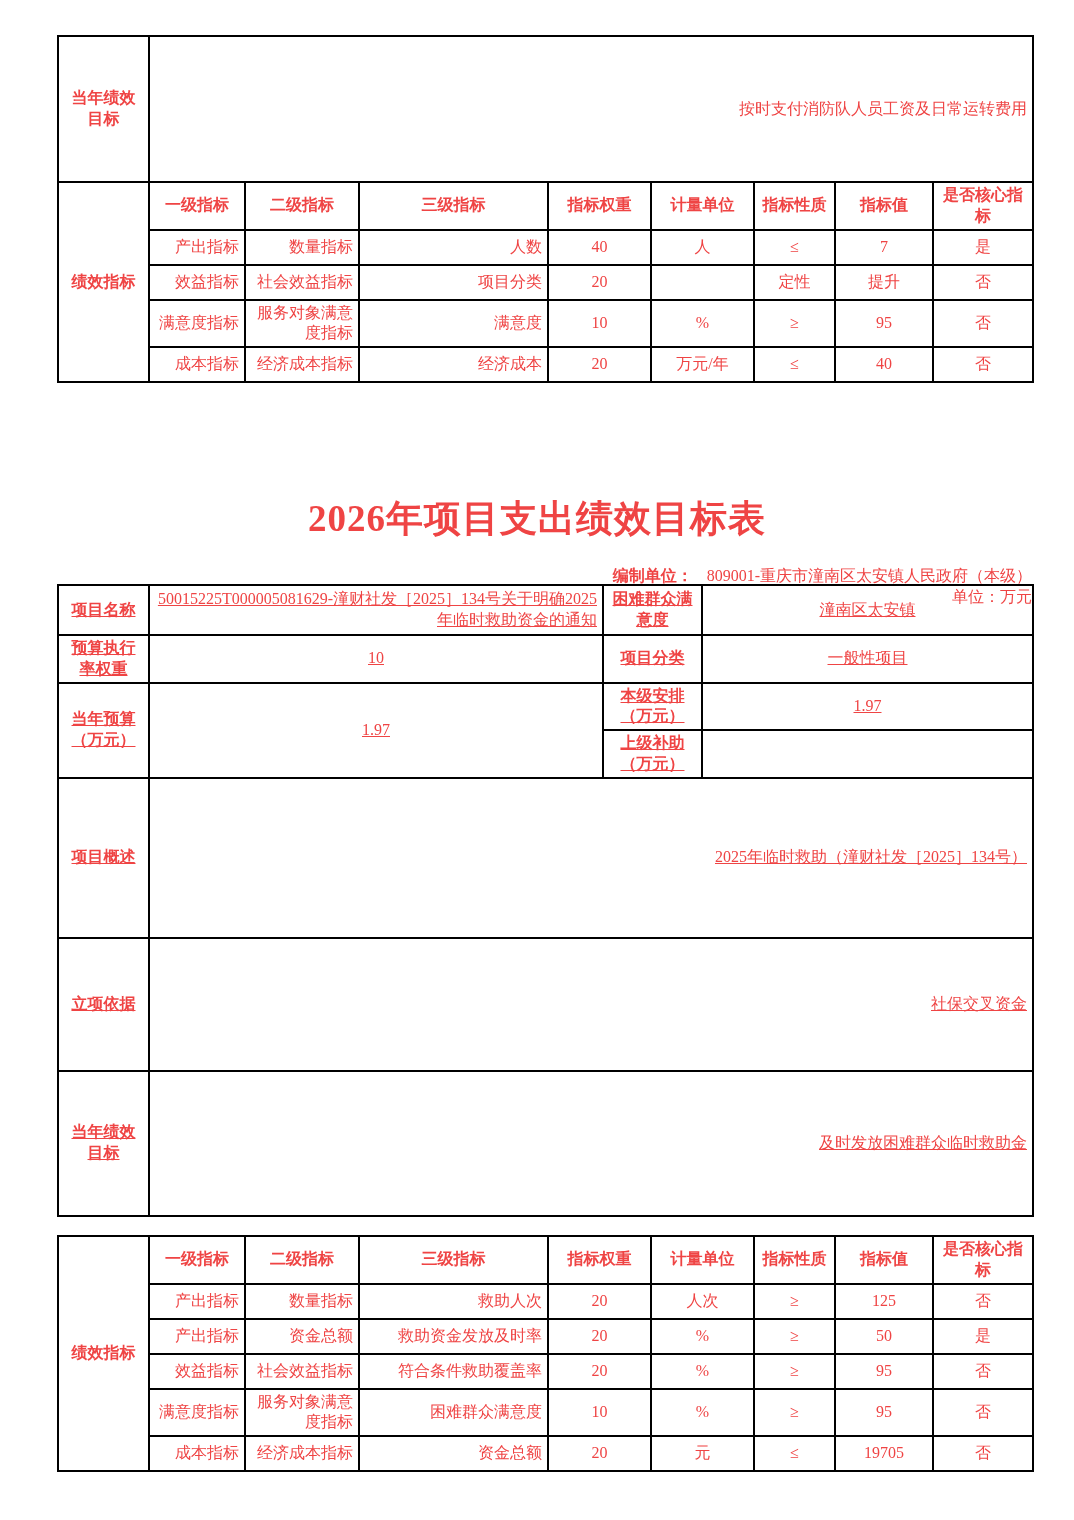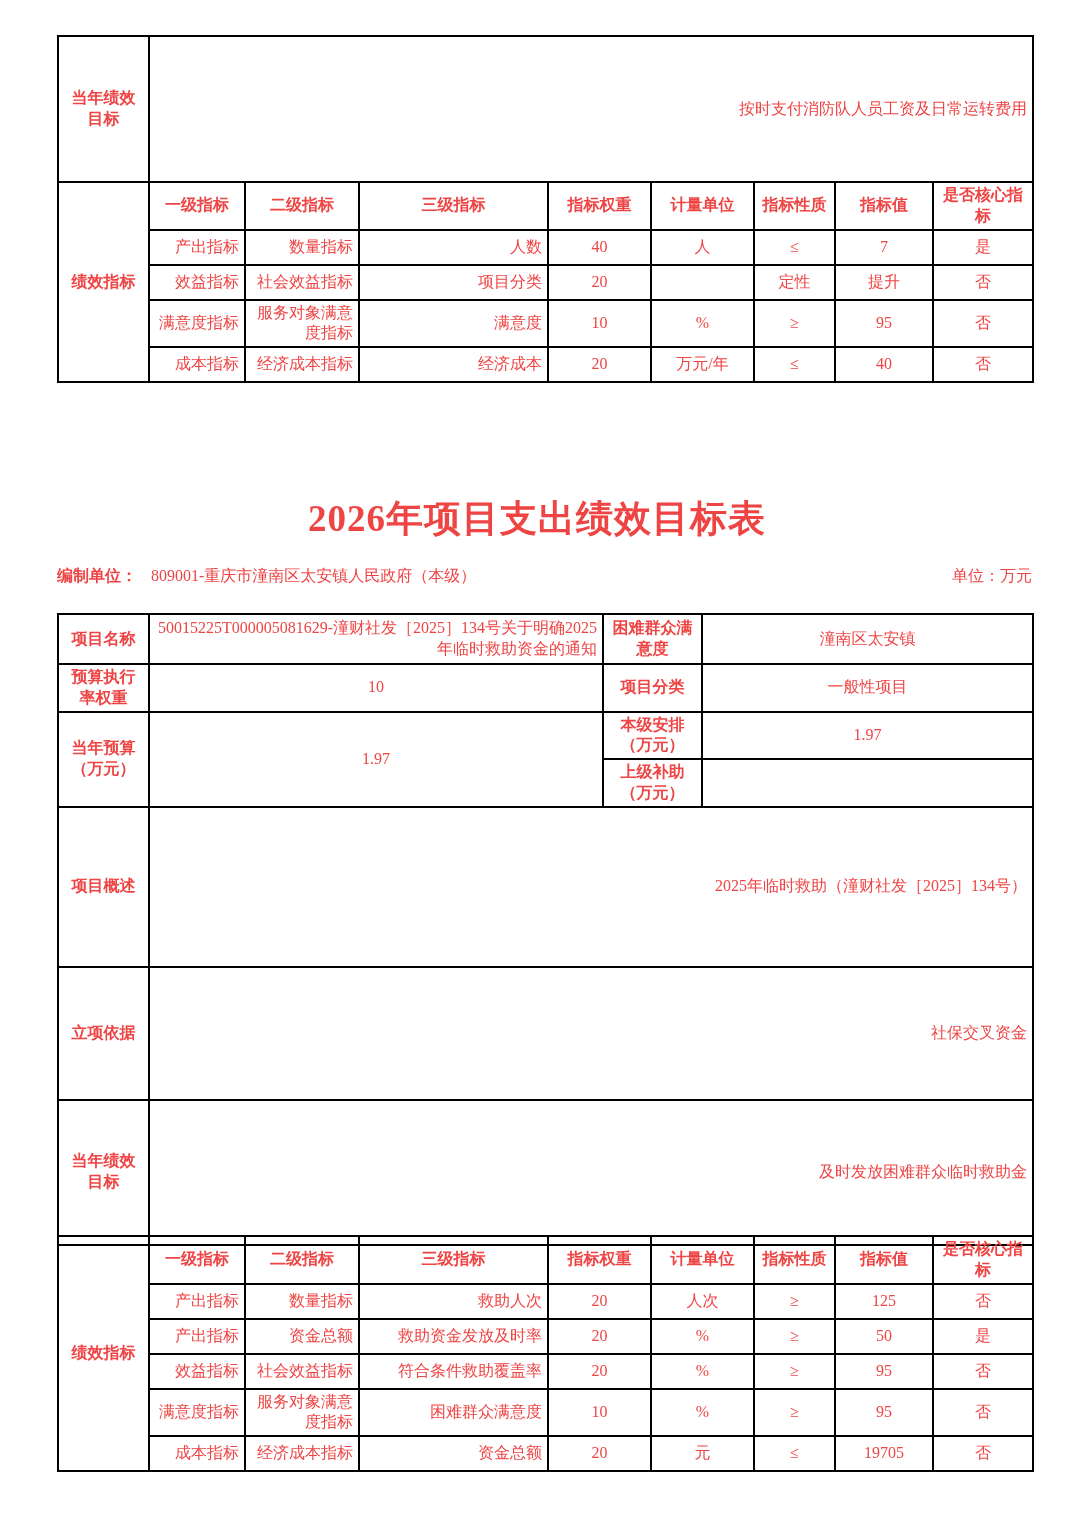--- a/index.html
+++ b/index.html
@@ -27,24 +27,25 @@
   .tbl-top   { position:absolute; left:57px; top:35px; }
   .doc-title {
     position:absolute; left:0; top:494px; width:1074px;
     text-align:center; font-size:37px; font-weight:bold;
     letter-spacing:1px;
   }
   .prep-line {
     position:absolute; left:57px; top:566px; width:975px;
     display:flex; justify-content:space-between; align-items:flex-end;
     font-size:16px;
+    flex-direction:column;
   }
   .prep-left .plbl { font-weight:bold; }
   .prep-left .pval { margin-left:14px; }
-  .tbl-main-top { position:absolute; left:57px; top:613px; }
+  .tbl-main-top { position:absolute; left:57px; top:584px;text-decoration:underline; }
   .tbl-main-ind { position:absolute; left:57px; top:1235px; }
 
   
   tr.h148 td { height:140px; }
   tr.h48  td { height:40px; }
   tr.h37  td { height:29px; }
   tr.h46  td { height:38px; }
   tr.h52  td { height:44px; }
   tr.h47  td { height:39px; }
   tr.h45  td { height:37px; }

